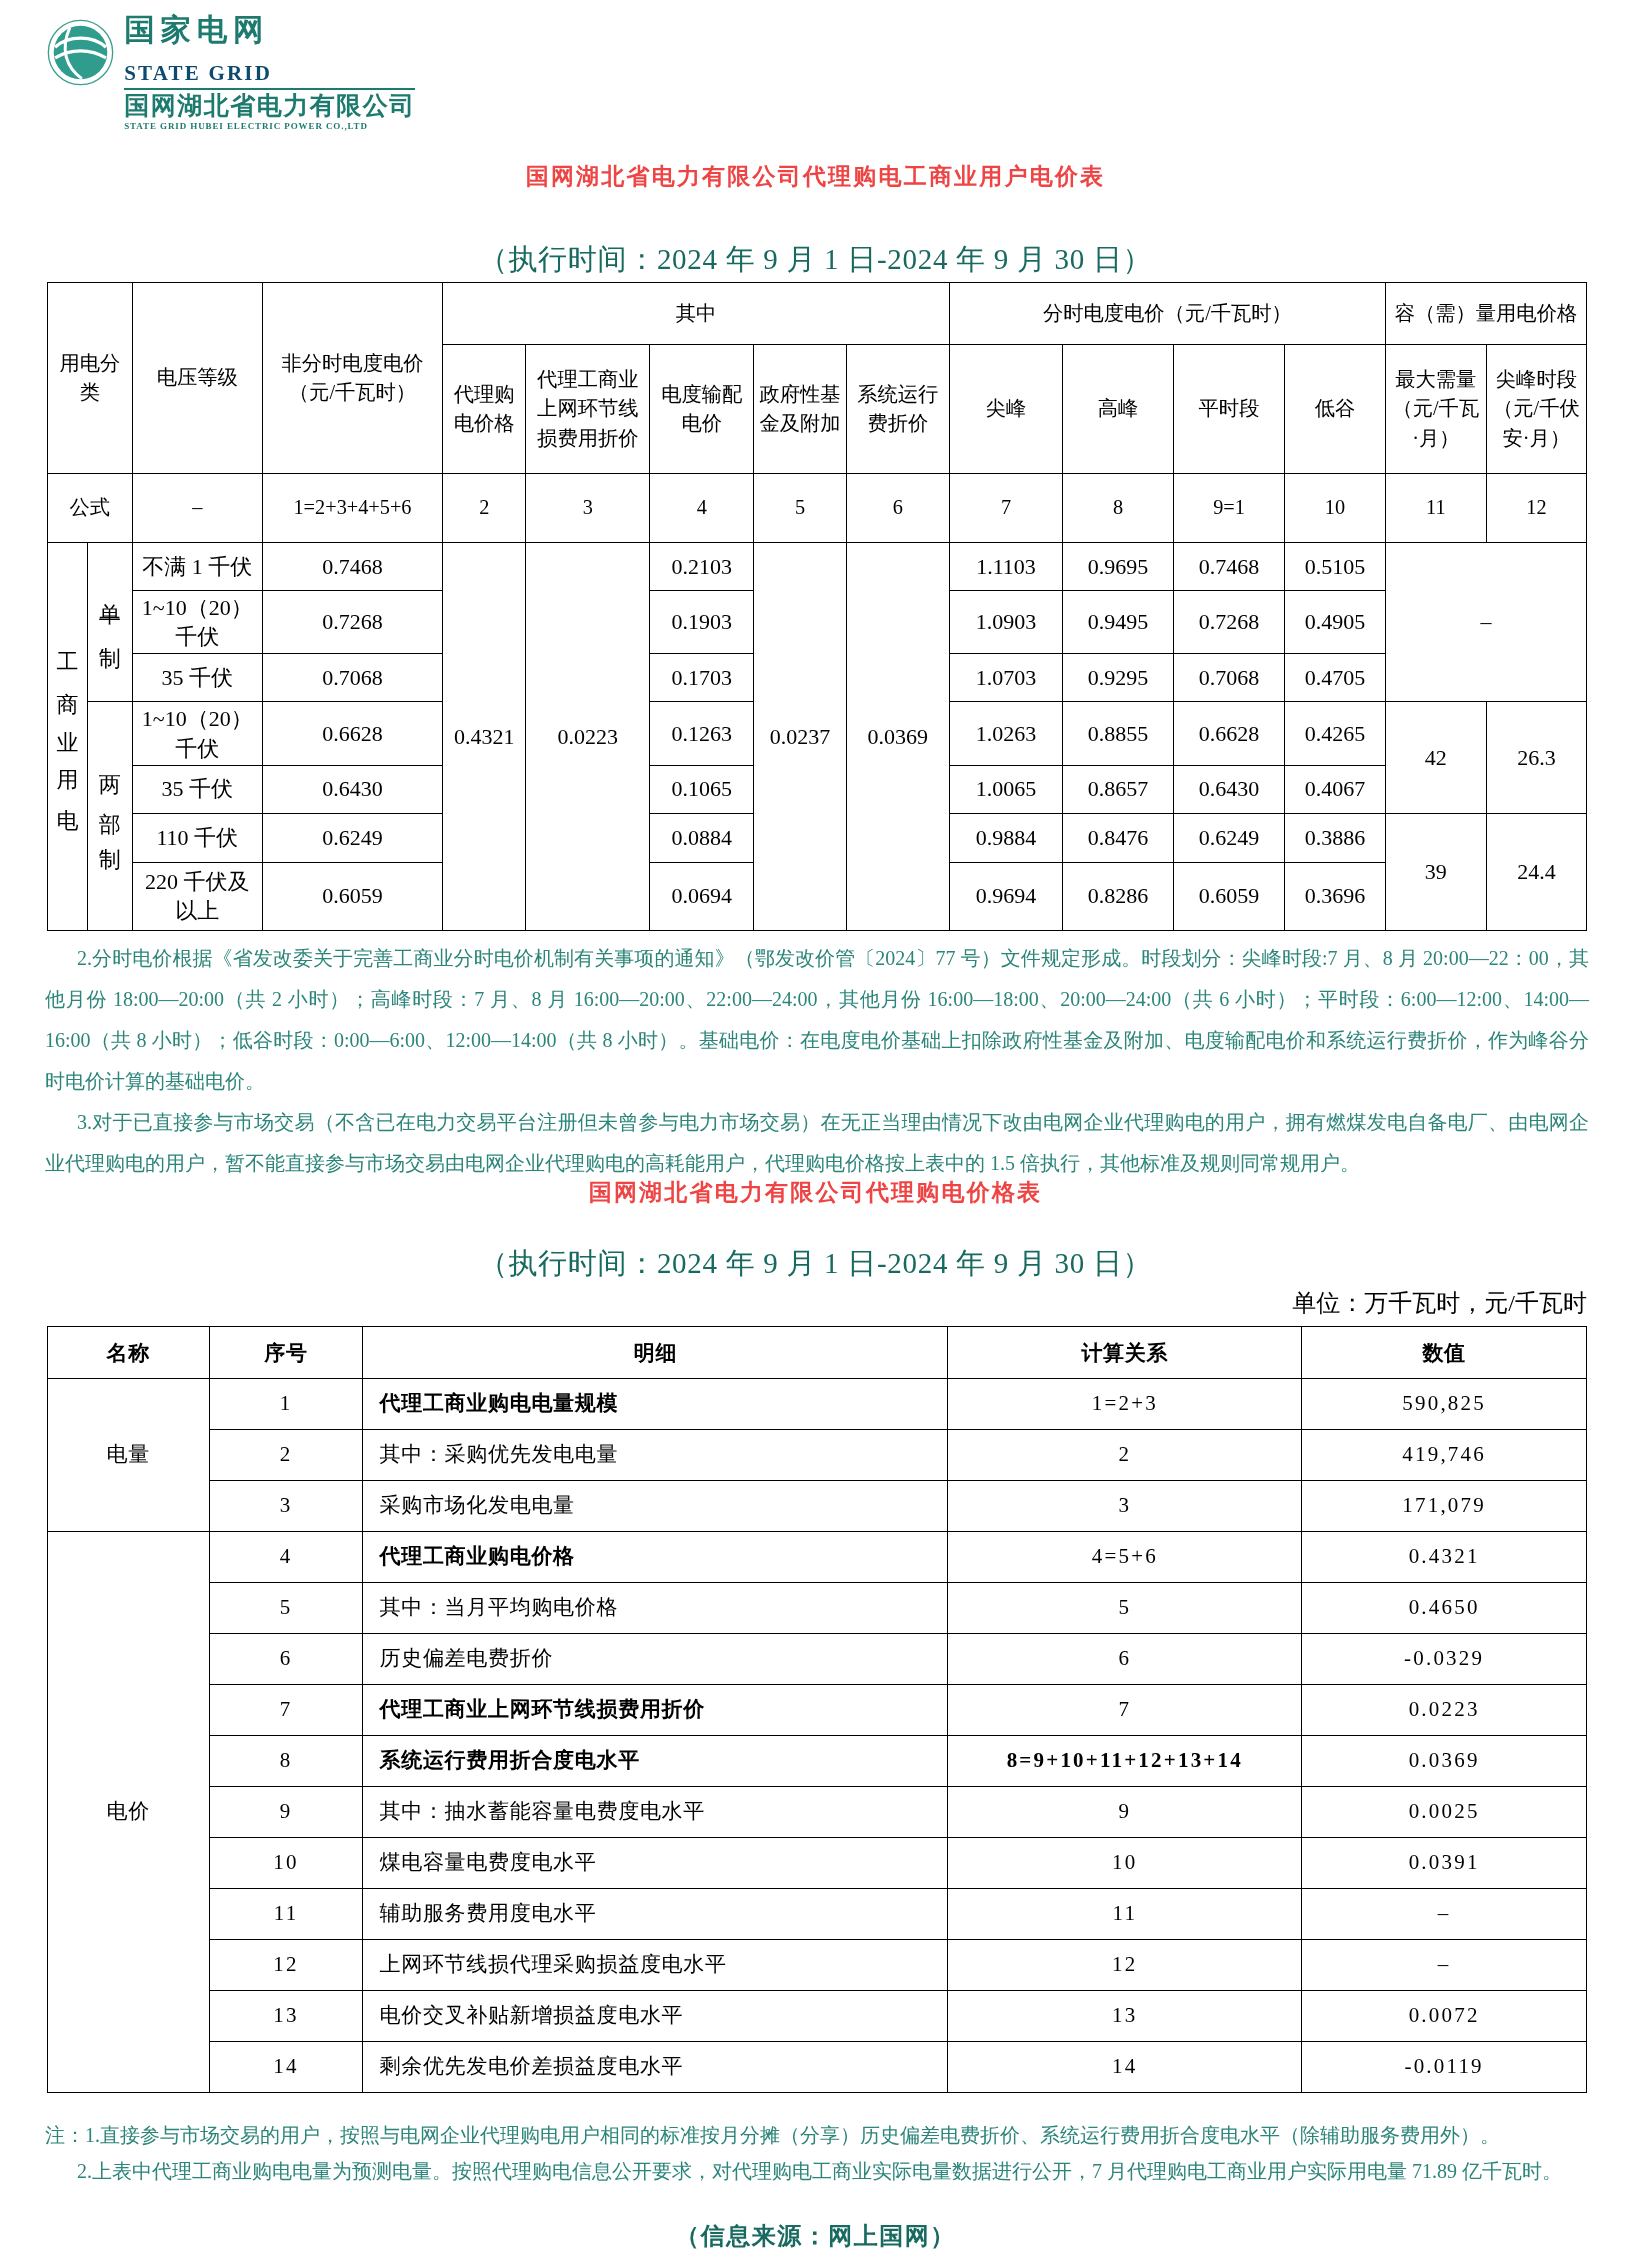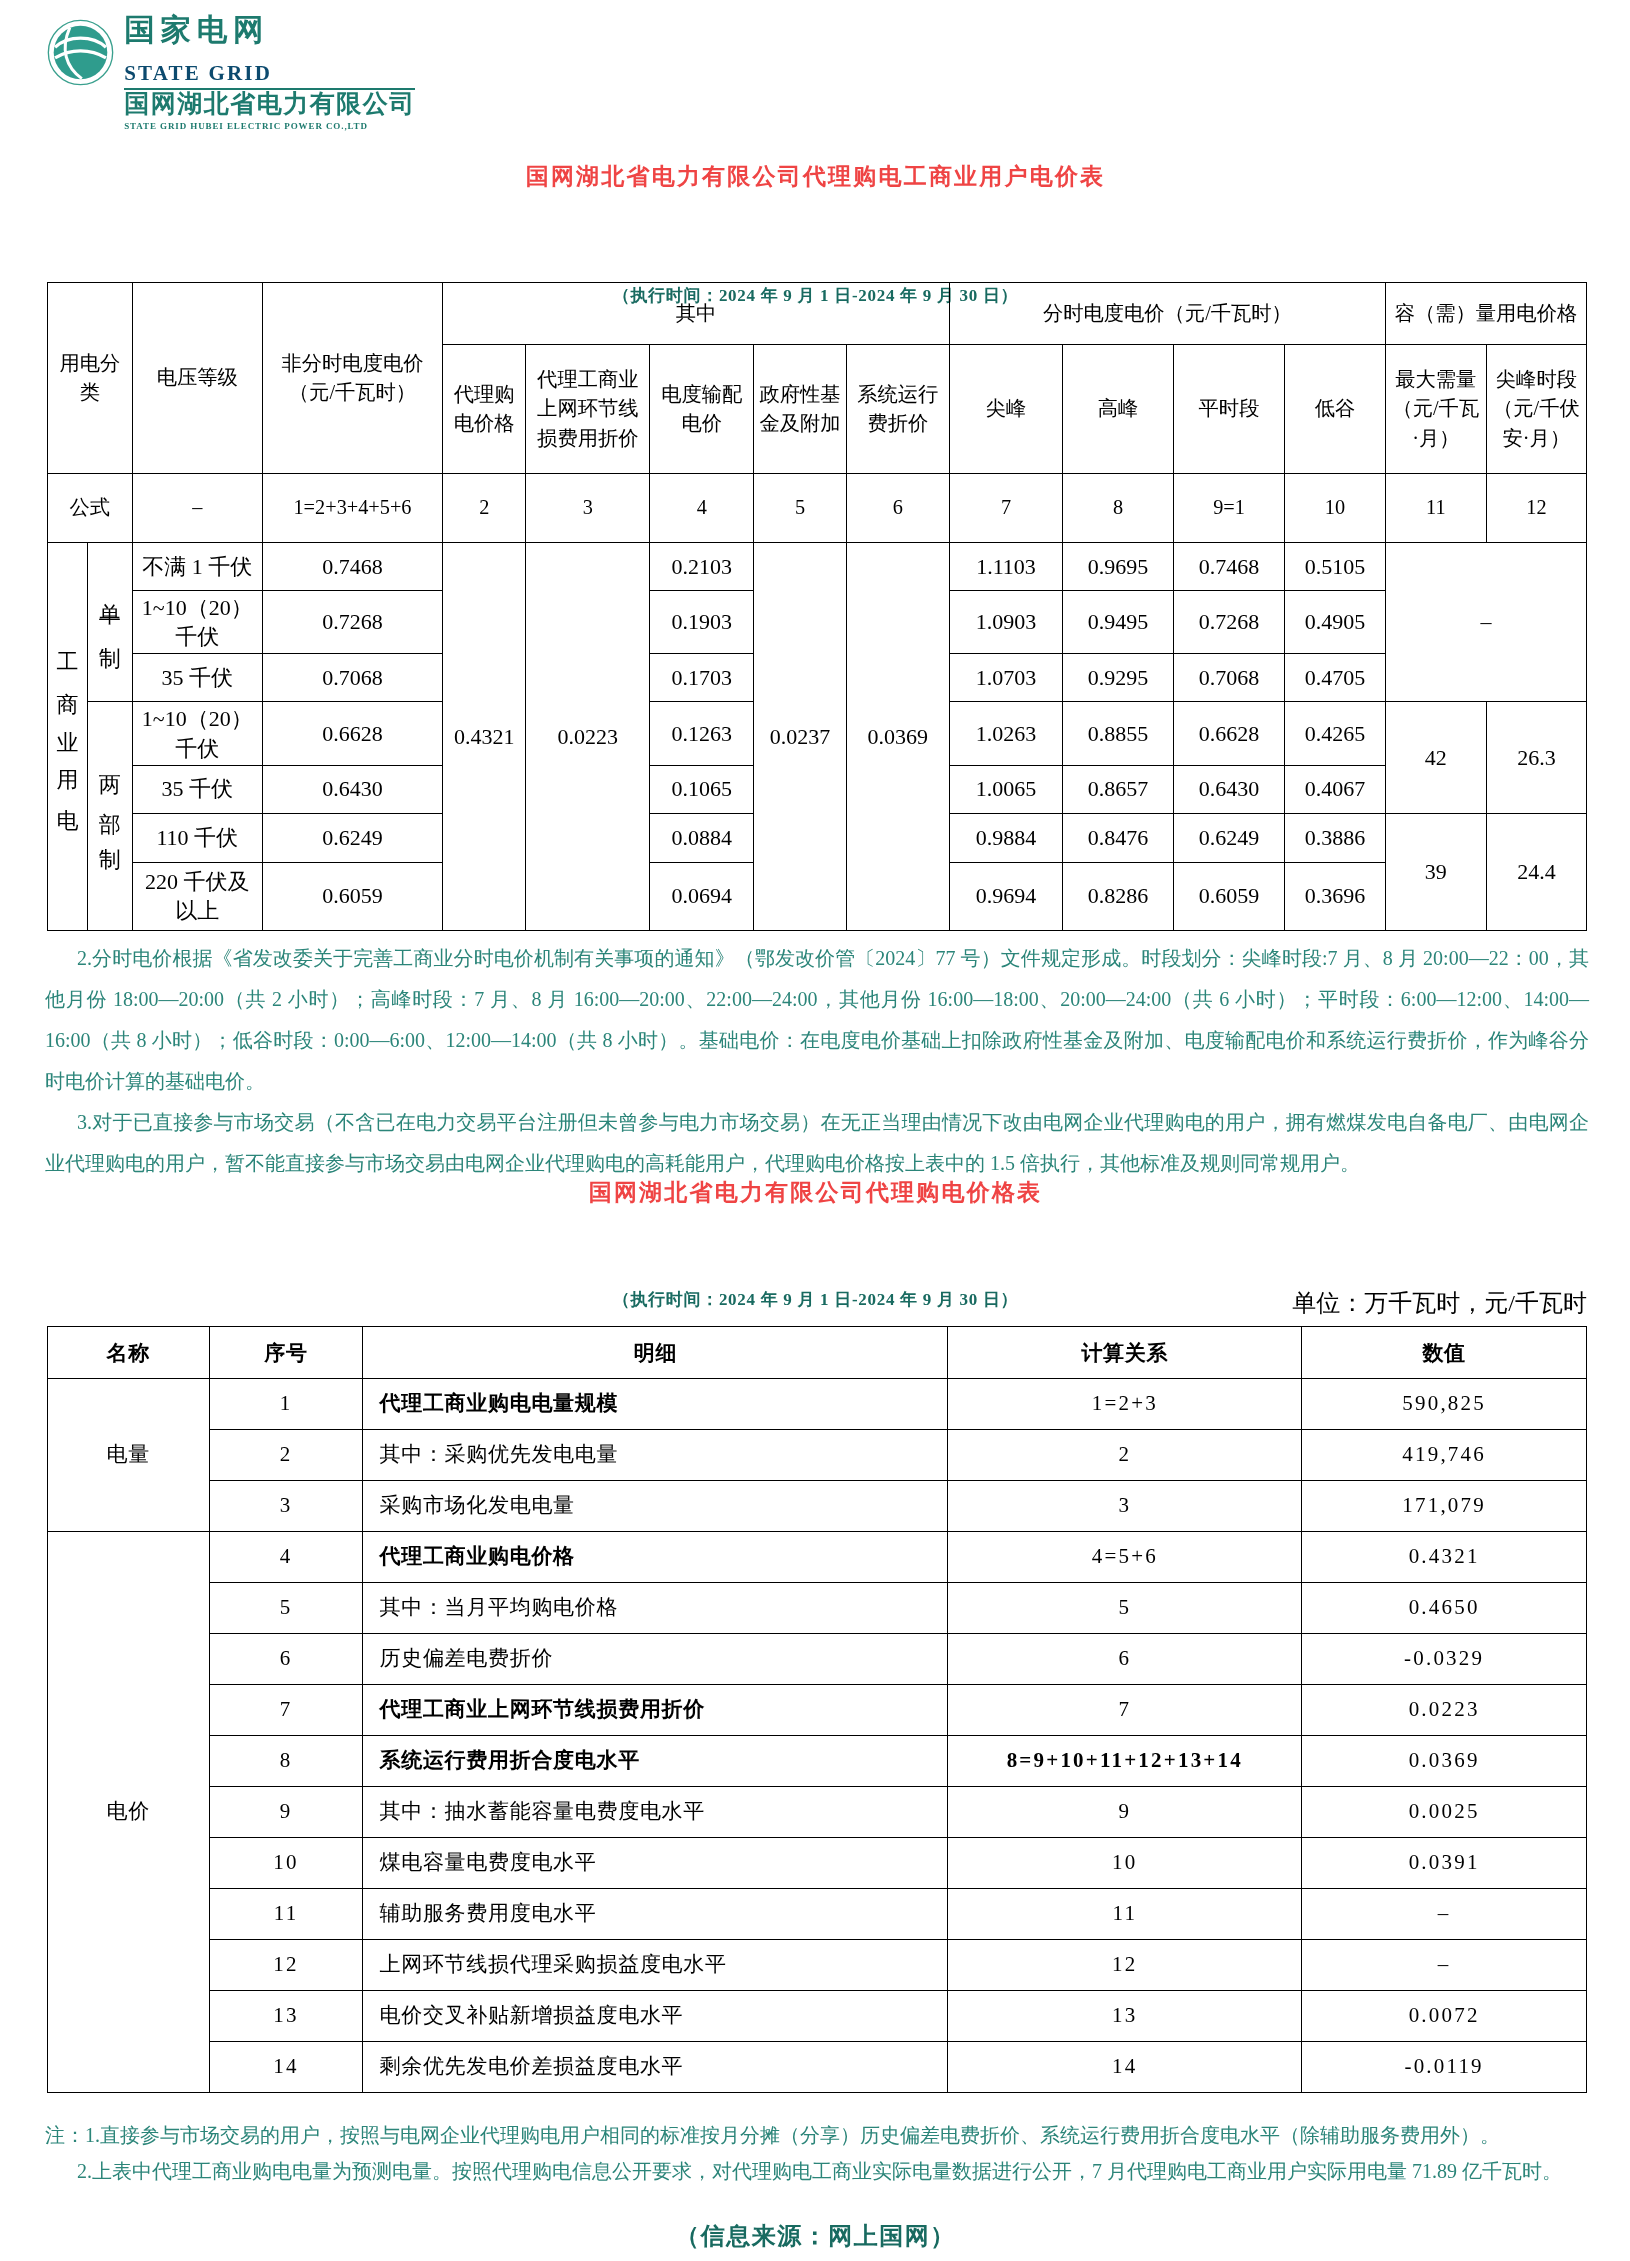--- a/index.html
+++ b/index.html
@@ -7,26 +7,26 @@
   .abs{position:absolute;}
   .center{left:0;width:1631px;text-align:center;}
 
   
   .logo{left:47px;top:13px;display:flex;align-items:flex-start;}
   .logo-icon{width:67px;height:67px;margin-top:5.8px;}
   .logo-text{margin-left:10.2px;}
   .brand-cn{font-family:"Liberation Sans","DejaVu Sans",sans-serif;font-weight:bold;font-size:30.5px;color:#1d7a6e;letter-spacing:5.8px;line-height:1.05;}
   .brand-en{font-family:"Liberation Serif",serif;font-weight:bold;font-size:21px;color:#0c4a6e;letter-spacing:2.2px;line-height:1.0;margin-top:18px;}
   .logo-divider{width:291px;border-top:2.2px solid #1d7a6e;margin:3.6px 0 2.9px 0;}
-  .company-cn{font-family:Liberation Mono, monospace;font-weight:bold;font-size:25px;color:#1d7a6e;letter-spacing:1.5px;line-height:1.05;}
+  .company-cn{font-family:Liberation Serif, serif;font-weight:bold;font-size:25px;color:#1d7a6e;letter-spacing:1.5px;line-height:1.05;}
   .company-en{font-family:"Liberation Serif",serif;font-weight:bold;font-size:9px;color:#1d7a6e;letter-spacing:0.9px;margin-top:2.2px;}
 
   
   .doc-title{font-size:23px;font-weight:bold;color:#ef4444;letter-spacing:2.2px;}
-  .doc-subtitle{font-size:17px;font-weight:bold;color:#186a60;letter-spacing:0.7px;margin-top:44px;}
+  .doc-subtitle{font-size:29px;font-weight:normal;color:#186a60;letter-spacing:0.7px;}
   .unit-line{left:47px;width:1540px;text-align:right;font-size:24px;color:#000;}
 
   
   table{border-collapse:collapse;table-layout:fixed;width:1540px;}
   td{border:1.5px solid #000;text-align:center;vertical-align:middle;padding:1.5px 4.4px;word-break:break-all;}
   .t1 td{font-size:22px;line-height:1.35;}
   .t1 .th1 td,.t1 .th2 td{font-size:20.3px;line-height:1.45;}
   .t1 .fr td{font-size:20.3px;}
   .rh-h1{height:62px;} .rh-h2{height:129px;} .rh-f{height:69px;}
   .rh-a{height:48px;} .rh-b{height:62px;} .rh-c{height:60px;} .rh-d{height:49px;} .rh-e{height:68px;}

